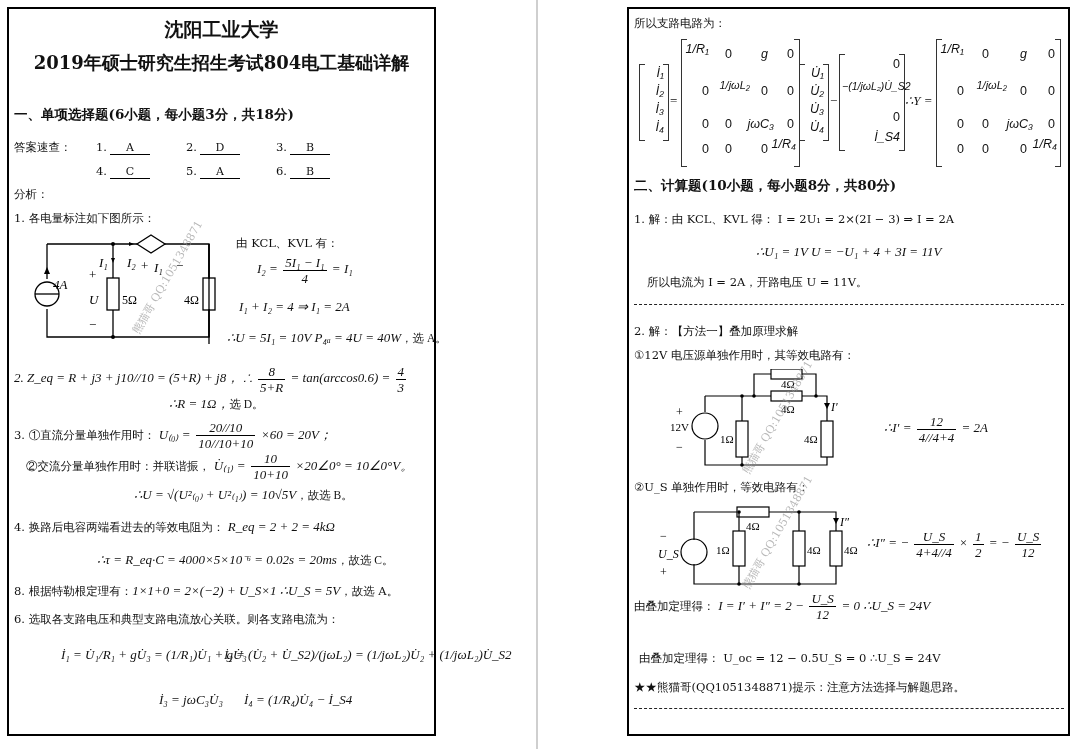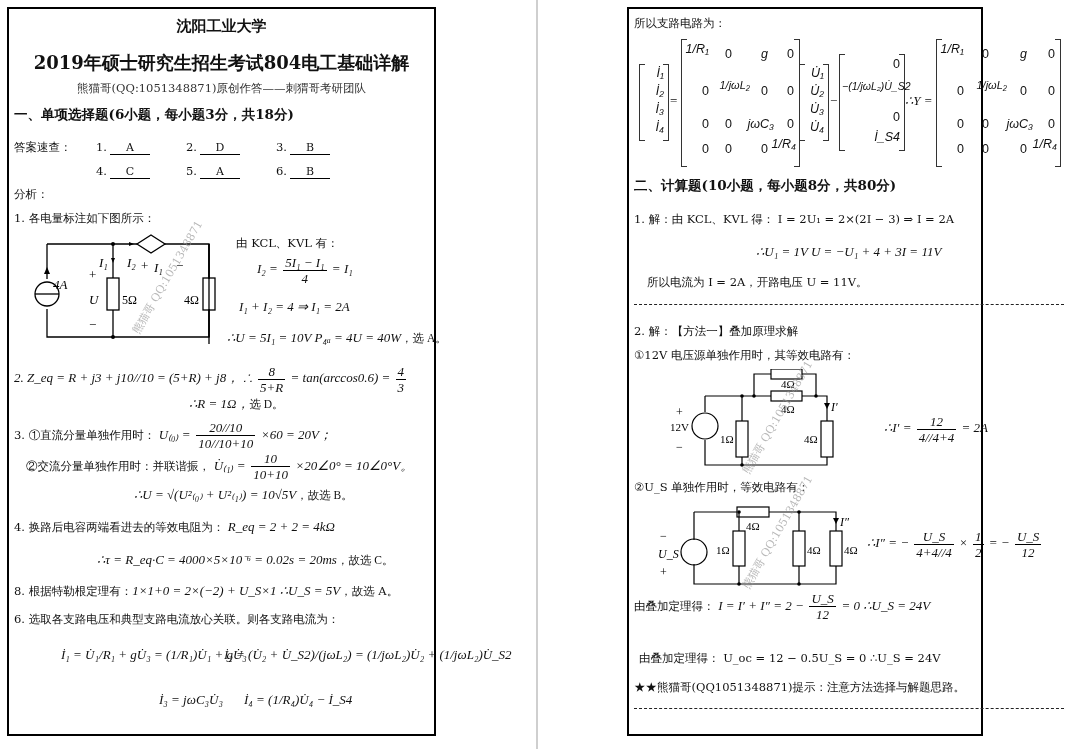--- a/index.html
+++ b/index.html
@@ -1,25 +1,25 @@
 <!DOCTYPE html>
 <html><head>
 <meta charset="utf-8">
 <style>
   html,body{margin:0;padding:0;background:#fff;}
   body{width:1076px;height:749px;position:relative;overflow:hidden;font-family:"DejaVu Serif","Liberation Serif",serif;color:#111;}
   .page{position:absolute;border:2.5px solid #000;background:#fff;box-sizing:border-box;}
   #left-page{left:7px;top:7px;width:429px;height:729px;}
-  #right-page{left:627px;top:7px;width:356px;height:729px;}
+  #right-page{left:627px;top:7px;width:443px;height:729px;}
   #divider{position:absolute;left:536px;top:0;width:2px;height:749px;background:#cfcfcf;}
   .abs{position:absolute;white-space:nowrap;}
   .t{font-size:11.5px;}
   .m{font-family:"Liberation Serif",serif;font-style:italic;font-size:13px;}
   .mi{font-family:"Liberation Serif",serif;}
-  .title1{font-size:15px;font-weight:bold;left:0;width:100%;text-align:center;}
+  .title1{font-size:19px;font-weight:bold;left:0;width:100%;text-align:center;}
   .title2{font-size:18px;font-weight:bold;left:0;width:100%;text-align:center;}
   .sub{font-size:11.5px;color:#333;left:0;width:100%;text-align:center;}
   .sec{font-size:13.5px;font-weight:bold;}
   .ans{display:inline-block;border-bottom:1px solid #000;width:40px;text-align:center;font-size:11px;margin-left:3px;}
   .frac{display:inline-block;vertical-align:middle;text-align:center;margin:0 2px;}
   .frac>span{display:block;line-height:15px;padding:0 2px;}
   .frac>span.num{border-bottom:1px solid #000;}
   .dash{position:absolute;border-top:1px dashed #222;height:0;}
   .mat{position:absolute;border-left:1.2px solid #333;border-right:1.2px solid #333;}
   .mat:before,.mat:after{content:"";position:absolute;top:0;bottom:0;width:5px;border-top:1.2px solid #333;border-bottom:1.2px solid #333;}
@@ -29,21 +29,20 @@
   svg text{font-family:"Liberation Serif",serif;}
 </style>
 </head>
 <body>
 
 <div id="divider"></div>
 
 <div id="left-page" class="page">
   <div class="abs title1" style="top:8px;">沈阳工业大学</div>
   <div class="abs title2" style="top:42px;">2019年硕士研究生招生考试804电工基础详解</div>
-  <div class="abs sub" style="top:72px;">熊猫哥(QQ:1051348871)原创作答——刺猬哥考研团队</div>
 
   <div class="abs sec" style="left:5px;top:97px;">一、单项选择题(6小题，每小题3分，共18分)</div>
 
   <div class="abs t" style="left:5px;top:131px;">答案速查：</div>
   <div>
     <div class="abs t" style="left:87px;top:131px;"><span>1.</span><span class="ans">A</span></div>
     <div class="abs t" style="left:177px;top:131px;"><span>2.</span><span class="ans">D</span></div>
     <div class="abs t" style="left:267px;top:131px;"><span>3.</span><span class="ans">B</span></div>
     <div class="abs t" style="left:87px;top:155px;"><span>4.</span><span class="ans">C</span></div>
     <div class="abs t" style="left:177px;top:155px;"><span>5.</span><span class="ans">A</span></div>
@@ -94,21 +93,21 @@
   <div class="abs m" style="left:230px;top:290px;">I₁ + I₂ = 4 ⇒ I₁ = 2A</div>
   <div class="abs m" style="left:218px;top:321px;"><span>∴U = 5I₁ = 10V   P₄ₐ = 4U = 40W</span><span class="t" style="font-style:normal;">，选 A。</span></div>
 
   <div class="abs m" style="left:5px;top:355px;">
     <span>2.   Z_eq = R + j3 + j10//10 = (5+R) + j8，</span>
     <span>∴</span>
     <span class="frac"><span class="num">8</span><span>5+R</span></span>
     <span>= tan(arccos0.6) =</span>
     <span class="frac"><span class="num">4</span><span>3</span></span>
   </div>
-  <div class="abs m" style="left:180px;top:386px;text-align:right;"><span>∴R = 1Ω，</span><span class="t" style="font-style:normal;">选 D。</span></div>
+  <div class="abs m" style="left:160px;top:386px;text-align:right;"><span>∴R = 1Ω，</span><span class="t" style="font-style:normal;">选 D。</span></div>
 
   <div class="abs t" style="left:5px;top:411px;">
     <span>3. ①直流分量单独作用时：</span>
     <span class="m">U₍₀₎ =</span>
     <span class="frac m"><span class="num">20//10</span><span>10//10+10</span></span>
     <span class="m">×60 = 20V；</span>
   </div>
   <div class="abs t" style="left:17px;top:442px;">
     <span>②交流分量单独作用时：并联谐振，</span>
     <span class="m">U̇₍₁₎ =</span>

